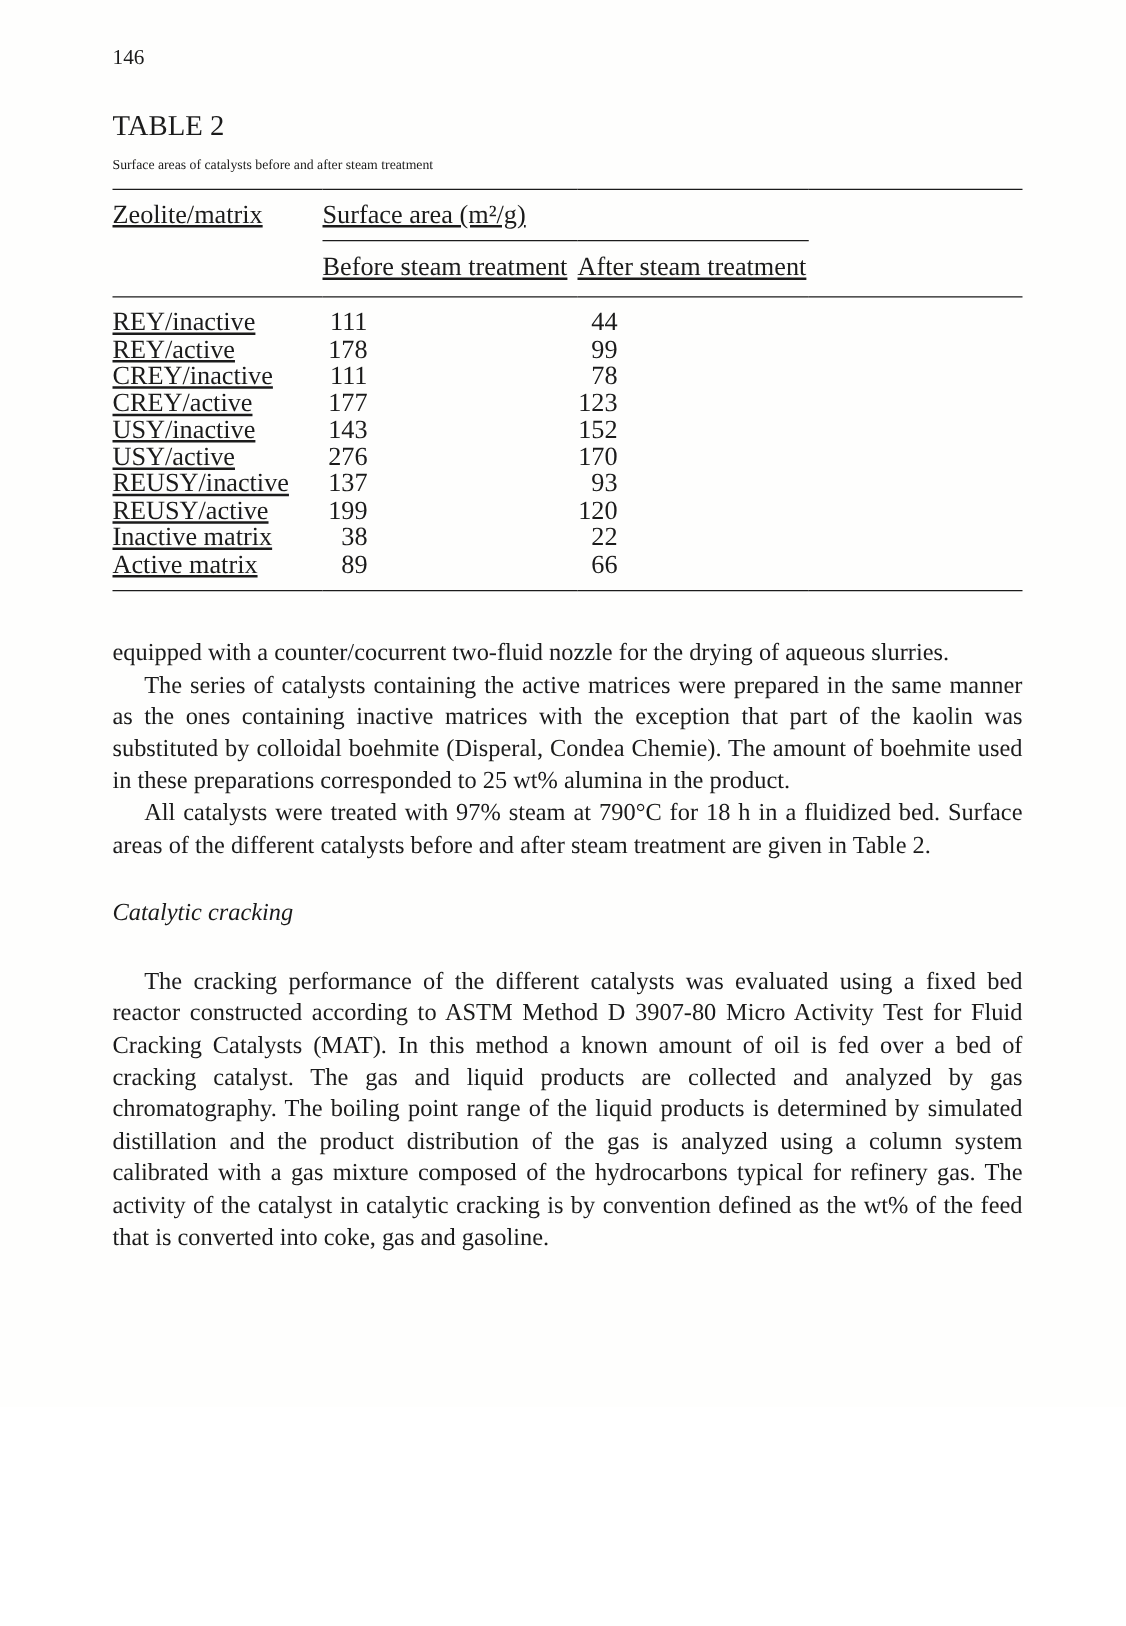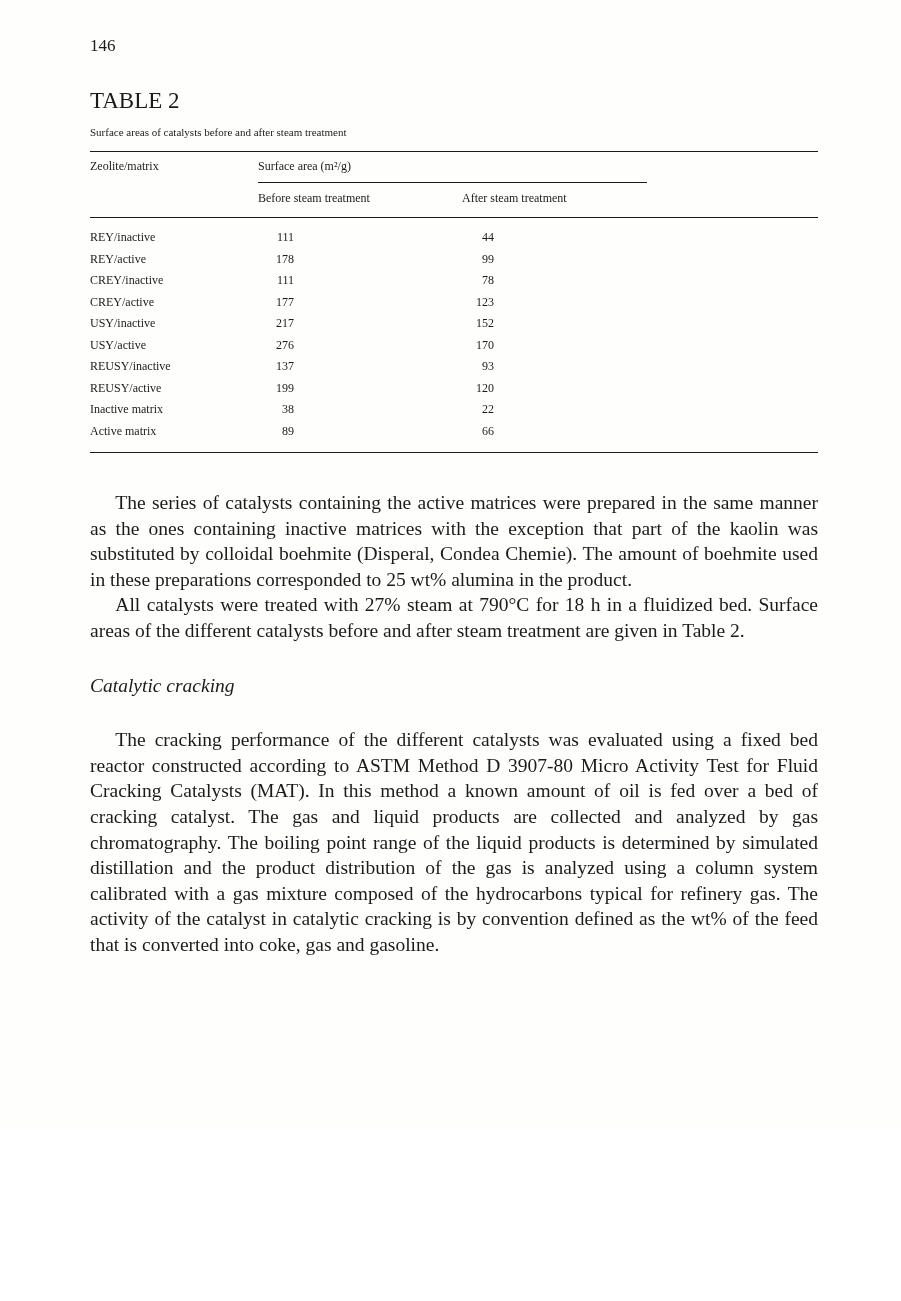--- a/index.html
+++ b/index.html
@@ -34,24 +34,25 @@
   }
 
   .table-caption {
     font-size: 11px;
     margin-bottom: 13px;
   }
 
   table.data-table {
     width: 728px;
     border-collapse: collapse;
-    font-size: 12px;
+    font-size: 21px;
     border-top: 1.5px solid #1b1b1b;
     border-bottom: 1.5px solid #1b1b1b;
     table-layout: fixed;
+    text-decoration: underline;
   }
 
   table.data-table th {
     font-weight: normal;
     text-align: left;
     vertical-align: top;
   }
 
   col.c1 { width: 168px; }
   col.c2 { width: 204px; }
@@ -159,21 +160,21 @@
 
     <tr class="data-row">
       <td class="c1">CREY/active</td>
       <td class="c2"><span class="num">177</span></td>
       <td class="c3"><span class="num">123</span></td>
       <td class="c4"></td>
     </tr>
 
     <tr class="data-row">
       <td class="c1">USY/inactive</td>
-      <td class="c2"><span class="num">217</span></td>
+      <td class="c2"><span class="num">143</span></td>
       <td class="c3"><span class="num">152</span></td>
       <td class="c4"></td>
     </tr>
 
     <tr class="data-row">
       <td class="c1">USY/active</td>
       <td class="c2"><span class="num">276</span></td>
       <td class="c3"><span class="num">170</span></td>
       <td class="c4"></td>
     </tr>
@@ -202,21 +203,22 @@
     <tr class="data-row">
       <td class="c1">Active matrix</td>
       <td class="c2"><span class="num">89</span></td>
       <td class="c3"><span class="num">66</span></td>
       <td class="c4"></td>
     </tr>
   </tbody>
   </table>
 
   <div class="body-text">
+    <p>equipped with a counter/cocurrent two-fluid nozzle for the drying of aqueous slurries.</p>
     <p class="indent">The series of catalysts containing the active matrices were prepared in the same manner as the ones containing inactive matrices with the exception that part of the kaolin was substituted by colloidal boehmite (Disperal, Condea Chemie). The amount of boehmite used in these preparations corresponded to 25 wt% alumina in the product.</p>
-    <p class="indent">All catalysts were treated with 27% steam at 790°C for 18 h in a fluidized bed. Surface areas of the different catalysts before and after steam treatment are given in Table 2.</p>
+    <p class="indent">All catalysts were treated with 97% steam at 790°C for 18 h in a fluidized bed. Surface areas of the different catalysts before and after steam treatment are given in Table 2.</p>
 
     <div class="section-heading">Catalytic cracking</div>
 
     <p class="indent">The cracking performance of the different catalysts was evaluated using a fixed bed reactor constructed according to ASTM Method D 3907-80 Micro Activity Test for Fluid Cracking Catalysts (MAT). In this method a known amount of oil is fed over a bed of cracking catalyst. The gas and liquid products are collected and analyzed by gas chromatography. The boiling point range of the liquid products is determined by simulated distillation and the product distribution of the gas is analyzed using a column system calibrated with a gas mixture composed of the hydrocarbons typical for refinery gas. The activity of the catalyst in catalytic cracking is by convention defined as the wt% of the feed that is converted into coke, gas and gasoline.</p>
   </div>
 
 </div>
 
 </body></html>

